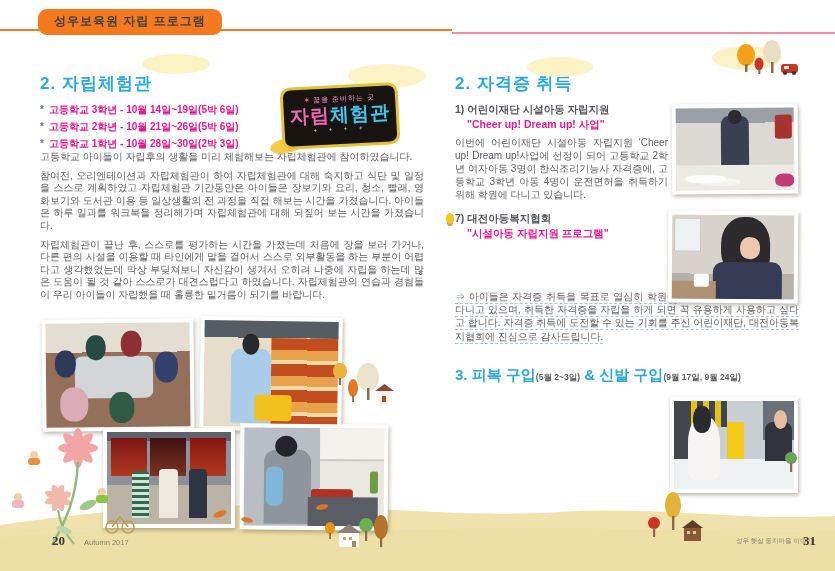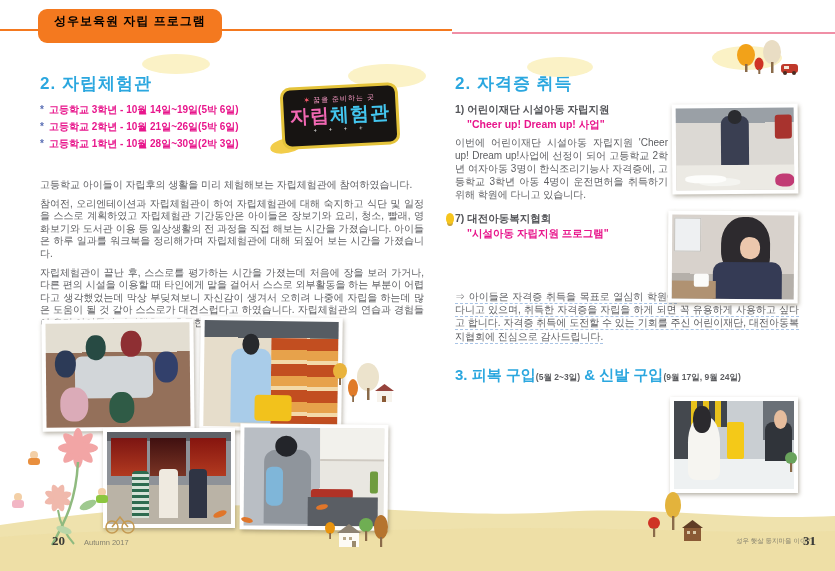--- a/index.html
+++ b/index.html
@@ -4,32 +4,32 @@
 <style>
   * { margin:0; padding:0; box-sizing:border-box; }
   html,body { background:#fff; }
   .page{position:relative;width:835px;height:571px;background:#ffffff;overflow:hidden;
         font-family:"Liberation Sans",sans-serif;color:#5c5d60;}
   i{display:block;position:absolute;}
 
   
   .rule-left{position:absolute;left:0;top:29px;width:452px;height:2px;background:#f4791f;}
   .rule-right{position:absolute;left:452px;top:32px;width:383px;height:2px;background:#f08fa6;}
-  .header-tab{position:absolute;left:38px;top:9px;background:#f4791f;color:#000000;font-size:12px;
-        font-weight:bold;padding:4px 16px 13px;border-radius:9px;z-index:6;letter-spacing:1px;}
+  .header-tab{position:absolute;left:38px;top:9px;background:#f4791f;color:#404040;font-size:12px;
+        font-weight:bold;padding:4px 16px 5px;border-radius:9px;z-index:6;letter-spacing:1px;}
   .cloud{position:absolute;background:#fbf2c6;border-radius:50%;z-index:1;}
 
   
   .h-blue{color:#2ba7df;font-weight:bold;}
   .sec1-title{position:absolute;left:40px;top:72px;font-size:17px;letter-spacing:1px;}
   .sec2-title{position:absolute;left:455px;top:72px;font-size:17px;letter-spacing:1px;}
   .schedule{position:absolute;left:40px;top:101px;list-style:none;font-size:10px;line-height:17px;font-weight:bold;}
   .schedule li{color:#e8168c;}
   .schedule .star{color:#5b6fb5;margin-right:5px;font-weight:bold;}
-  .body-col-left{position:absolute;left:40px;top:151px;width:384px;font-size:10px;line-height:1.26;text-align:justify;margin-top:28px;}
+  .body-col-left{position:absolute;left:40px;top:151px;width:384px;font-size:10px;line-height:1.26;text-align:justify;}
   .body-col-left p{margin-bottom:6px;}
 
   .item-head{font-weight:bold;color:#55565a;font-size:10.5px;position:absolute;left:455px;}
   .item-sub{font-weight:bold;color:#e8168c;font-size:10.5px;position:absolute;left:467px;}
   .item-body{position:absolute;left:455px;width:213px;font-size:10px;line-height:1.3;text-align:justify;}
   .note-wrap{position:absolute;left:455px;top:290px;width:344px;font-size:10px;line-height:1.32;text-align:justify;}
   .note-spacer{float:right;width:122px;height:12px;}
   .note-text{text-decoration:underline;text-decoration-style:dashed;text-decoration-color:#a9c4e6;text-underline-offset:3px;}
   .sec3-title{position:absolute;left:455px;top:366px;font-size:15px;}
   .sec3-dates{font-size:8.5px;color:#5c5d60;font-weight:bold;}

